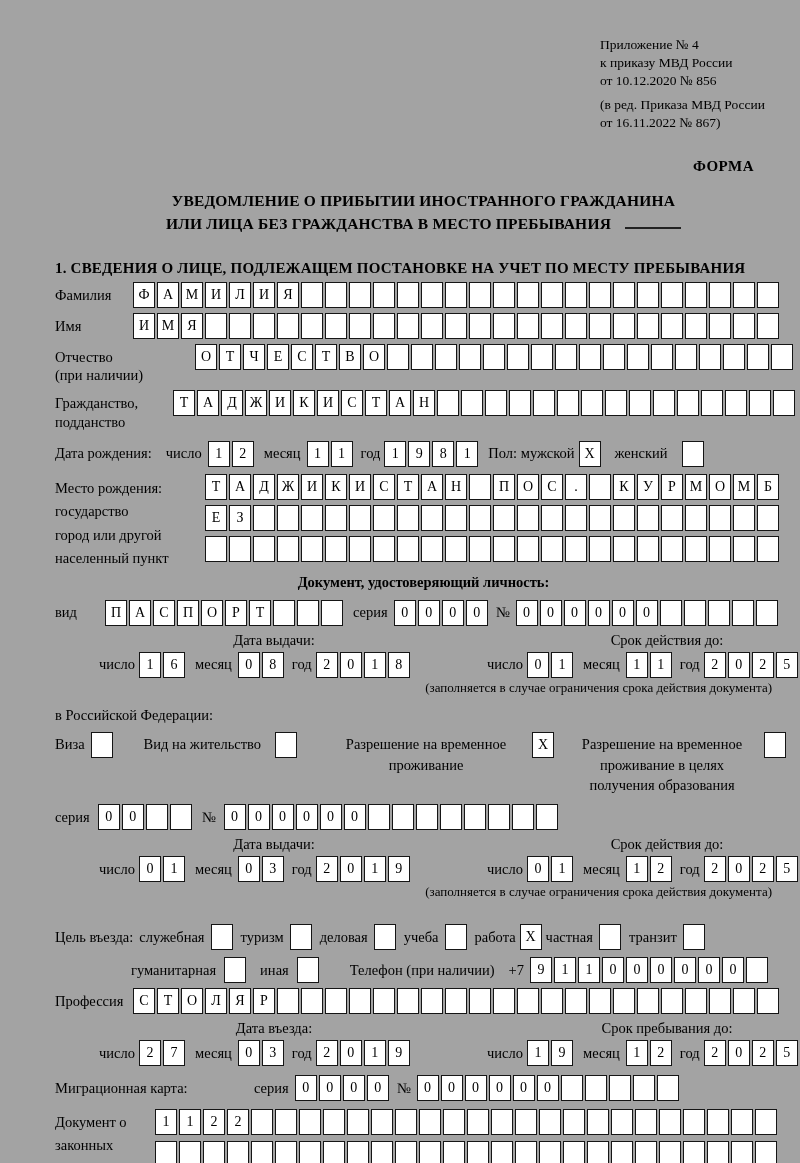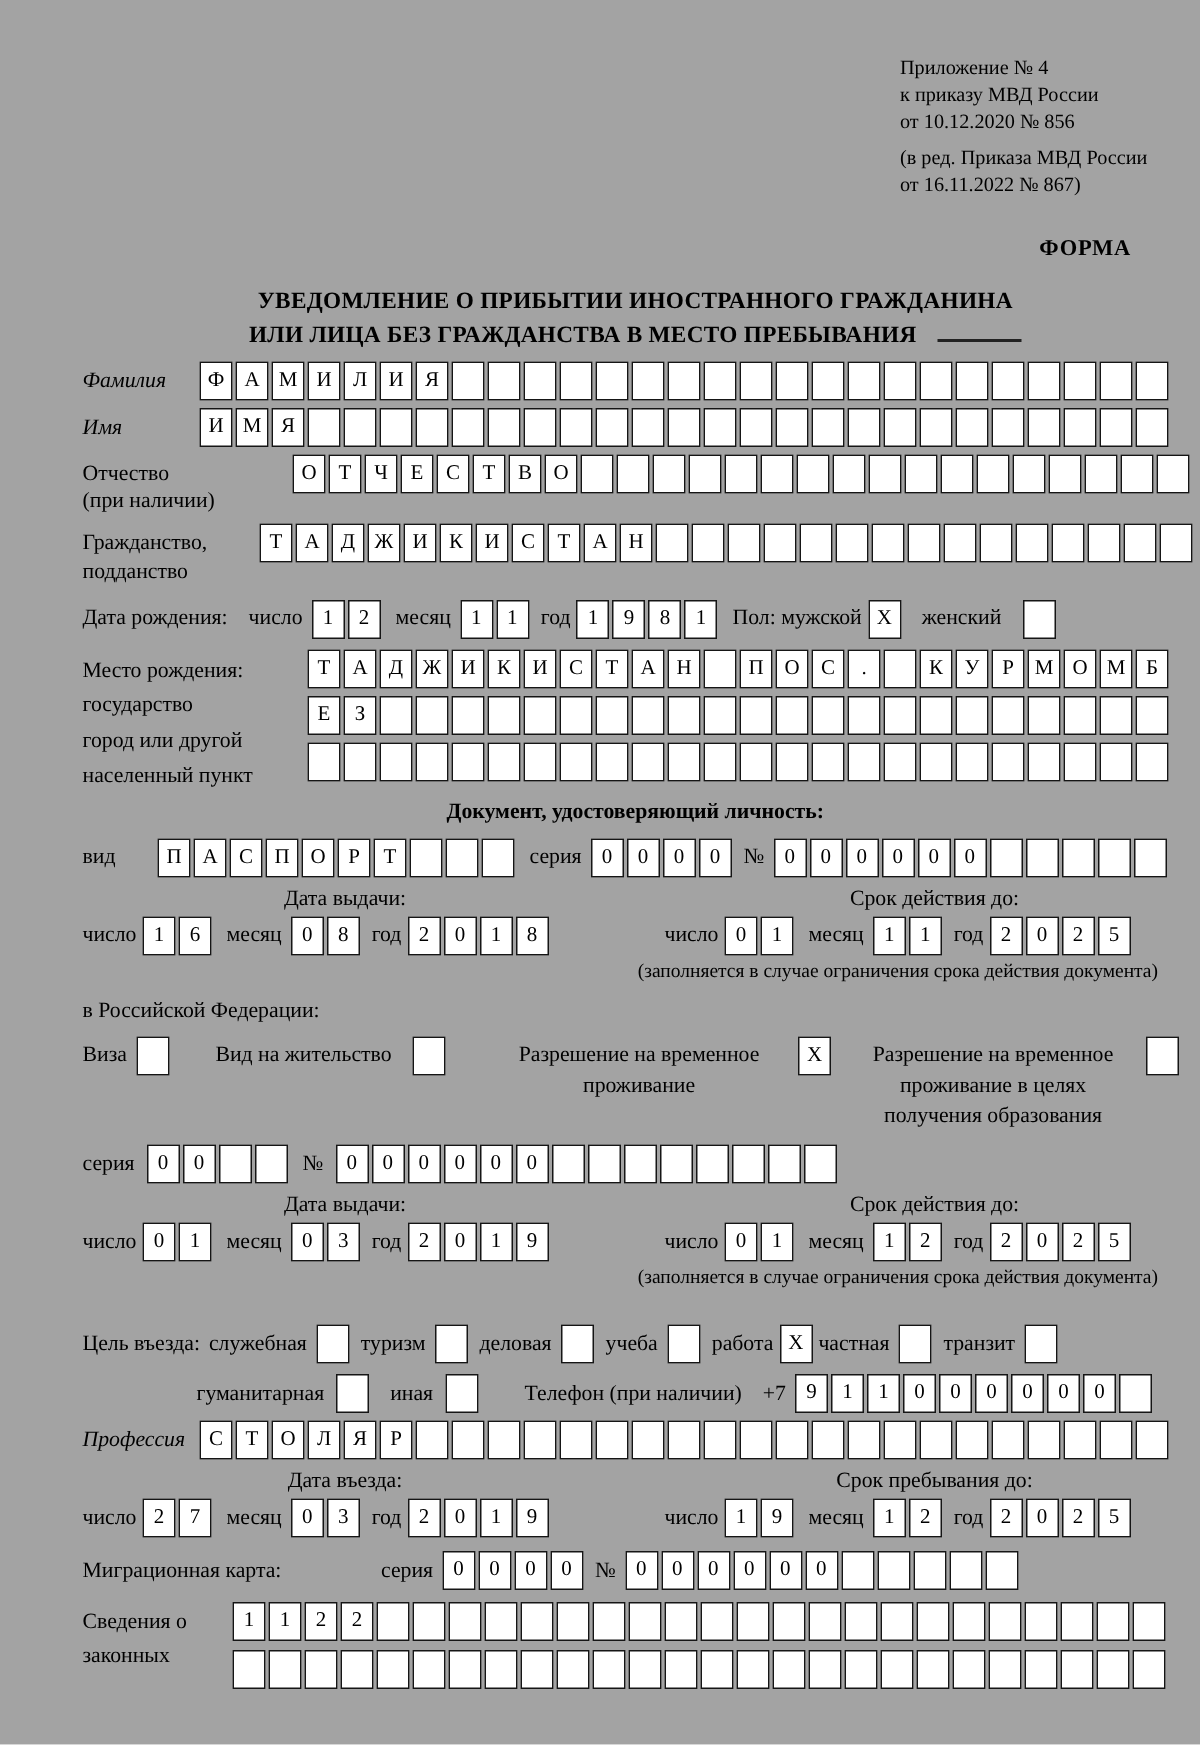--- a/index.html
+++ b/index.html
@@ -20,32 +20,32 @@
   .cell {
     box-sizing:border-box; width:22px; height:26px; flex:0 0 22px;
     border:1.6px solid #151515;
     display:flex; align-items:center; justify-content:center;
     font-size:14px; background:#fff;
   }
   .cb { display:inline-flex; vertical-align:middle; }
 
   .frow { display:flex; align-items:flex-start; margin-top:5px; }
   .flabel { flex:none; padding-top:4px; line-height:1.3; }
-  .w78 { width:78px;font-style:italic; } .w140 { width:140px; } .w118 { width:118px; }
+  .w78 { width:78px; } .w140 { width:140px; } .w118 { width:118px; }
   .gap4 { margin-left:4px; } .gap6 { margin-left:6px; } .gap8 { margin-left:8px; }
   .gap10 { margin-left:10px; } .gap14 { margin-left:14px; } .gap18 { margin-left:31px; }
 
   .mrow { display:flex; align-items:center; margin-top:9px; }
   .bp-block { display:flex; margin-top:7px; }
   .bp-labels { width:150px; flex:none; line-height:1.62; padding-top:3px; }
   .bp-cells .cells { display:flex; margin-bottom:5px; }
 
   .doc-heading { text-align:center; font-weight:bold; margin-top:3px; font-size:14.5px; }
 
-  .dategrid { display:flex; margin-top:6px; }
+  .dategrid { display:flex; margin-top:6px;margin-left:44px; }
   .dgcol { flex:none; }
   .dgcol-l { width:350px; }
   .dgcol-r { margin-left:38px; width:360px; }
   .dghead { text-align:center; margin-bottom:3px; }
   .dgrow { display:flex; align-items:center; }
   .limit-note { text-align:right; font-size:13px; padding-right:20px; margin-top:2px; }
 
   .resdoc-text { margin-top:8px; line-height:1.55; }
   .cbgroup { display:flex; align-items:flex-start; margin-top:6px; }
   .cbitem { display:flex; align-items:flex-start; }
@@ -74,20 +74,21 @@
     <div>от 16.11.2022 № 867)</div>
   </div>
 
   <div class="forma">ФОРМА</div>
 
   <div class="title">
     <span>УВЕДОМЛЕНИЕ О ПРИБЫТИИ ИНОСТРАННОГО ГРАЖДАНИНА</span><br>
     <span>ИЛИ ЛИЦА БЕЗ ГРАЖДАНСТВА В МЕСТО ПРЕБЫВАНИЯ</span><span class="blank-line"></span>
   </div>
 
+  <div class="section">1. СВЕДЕНИЯ О ЛИЦЕ, ПОДЛЕЖАЩЕМ ПОСТАНОВКЕ НА УЧЕТ ПО МЕСТУ ПРЕБЫВАНИЯ</div>
 
   <div class="frow">
     <div class="flabel w78">Фамилия</div>
     <span class="cells">
         <span class="cell">Ф</span>
         <span class="cell">А</span>
         <span class="cell">М</span>
         <span class="cell">И</span>
         <span class="cell">Л</span>
         <span class="cell">И</span>
@@ -655,21 +656,21 @@
         <span class="cell"></span>
         <span class="cell"></span>
         <span class="cell"></span>
         <span class="cell"></span>
         <span class="cell"></span>
       </span>
   </div>
 
   <div class="guardians">
     <div class="glabel">
-      <div>Сведения о</div>
+      <div>Документ о</div>
       <div>законных</div>
 
     </div>
     <div class="gright">
       <span class="cells">
           <span class="cell">1</span>
           <span class="cell">1</span>
           <span class="cell">2</span>
           <span class="cell">2</span>
           <span class="cell"></span>

